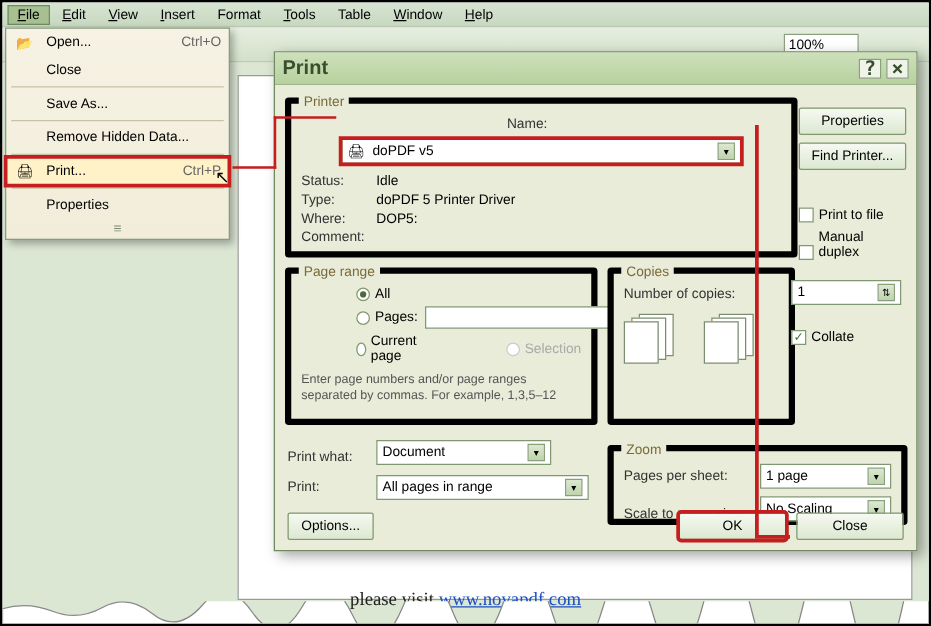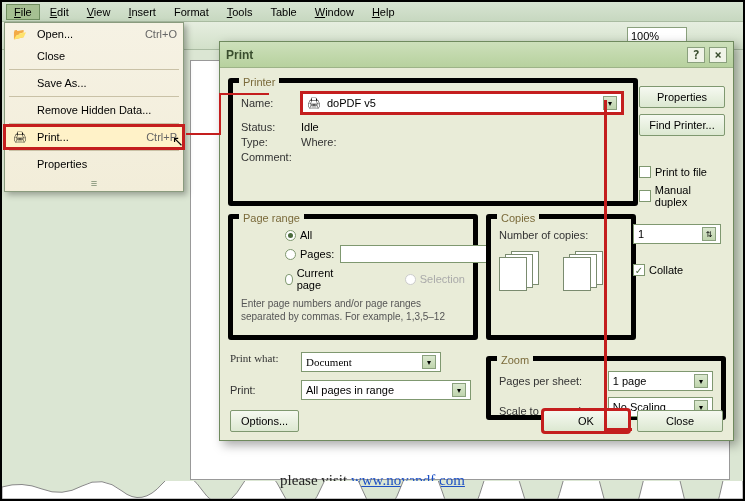--- a/index.html
+++ b/index.html
@@ -28,39 +28,39 @@
 .file-dropdown .expand-row { height:16px; display:flex; justify-content:center; align-items:center; color:#7a8b6f; }
 
 .cursor { position:absolute; top:133px; left:172px; z-index:60; font-size:14px; color:#000; pointer-events:none;}
 
 .red-line { position:absolute; z-index:55; background:#c41e1e; pointer-events:none;}
 .rl1 { top:133px; left:186px; width:35px; height:2px; }
 .rl2 { top:93px; left:219px; width:2px; height:42px; }
 .rl3 { top:93px; left:219px; width:50px; height:2px; }
 
 .dialog { position:absolute; top:41px; left:219px; width:515px; height:400px; background:#e9ecd8; border:1px solid #6f8a5e; z-index:40; box-shadow:4px 4px 10px rgba(0,0,0,0.35); }
-.dlg-title { height:26px; background:linear-gradient(#cde0bb,#b7d19e); display:flex; align-items:center; padding:0 6px; font-size:12px; color:#3a4e2e; font-weight:bold; justify-content:space-between; border-bottom:1px solid #9db388;}
+.dlg-title { height:26px; background:linear-gradient(#cde0bb,#b7d19e); display:flex; align-items:center; padding:0 6px; font-size:16px; color:#3a4e2e; font-weight:bold; justify-content:space-between; border-bottom:1px solid #9db388;}
 .dlg-title .qc { display:flex; gap:4px; }
 .dlg-title .qc span { width:18px; height:16px; border:1px solid #8aa07d; background:#f0f4e8; text-align:center; line-height:14px; font-family:monospace; }
 
 .group { position:absolute; border:5px solid #000000; border-radius:3px; padding:8px 8px 6px 8px; }
 .group-title { position:absolute; top:-7px; left:6px; background:#e9ecd8; padding:0 4px; color:#7a6a3a; }
 
 .g-printer { top:36px; left:8px; width:410px; height:128px; }
 .g-pagerange { top:172px; left:8px; width:250px; height:126px; }
 .g-copies { top:172px; left:266px; width:150px; height:126px; }
 .g-zoom { top:314px; left:266px; width:240px; height:64px; }
 
 .label { color:#333; }
 .select { border:1px solid #7f9870; background:#fff; height:20px; display:flex; align-items:center; padding:0 4px; }
 .select .arrow { margin-left:auto; width:14px; height:14px; background:linear-gradient(#dbe8cf,#bfd4ad); border:1px solid #8aa07d; display:flex; align-items:center; justify-content:center; font-size:8px; }
 .textbox { border:1px solid #7f9870; background:#fff; height:18px; padding:0 3px; }
 .btn { height:22px; border:1px solid #7f9870; background:linear-gradient(#f6f9f1,#dce8d1); display:inline-flex; align-items:center; justify-content:center; padding:0 10px; cursor:default; border-radius:2px;}
 .btn.wide { width:86px; padding:0; justify-content:center;}
-.chk { display:flex; align-items:center; gap:4px; }
+.chk { display:flex; align-items:flex-end; gap:4px; }
 .chk .box { width:12px; height:12px; border:1px solid #7f9870; background:#fff; display:flex; align-items:center; justify-content:center; font-size:10px; color:#4b6b3d;}
 .radio { display:flex; align-items:center; gap:4px;padding-left:44px; }
 .radio .dot { width:11px; height:11px; border:1px solid #7f9870; border-radius:50%; background:#fff; display:flex; align-items:center; justify-content:center;}
 .radio .dot.on::after { content:""; width:5px; height:5px; border-radius:50%; background:#4b6b3d; }
 .radio.disabled .lbl, .label.disabled { color:#aaa; }
 
 .name-select-hl { outline:3px solid #c41e1e; outline-offset:-1px; }
 .vline { position:absolute; width:3px; background:#c41e1e; z-index:45; }
 .hline { position:absolute; height:3px; background:#c41e1e; z-index:45; }
 
@@ -150,33 +150,35 @@
   <div class="dlg-title">
     <span>Print</span>
     <div class="qc">
       <span>?</span>
       <span>×</span>
     </div>
   </div>
 
   <div class="group g-printer">
     <span class="group-title">Printer</span>
-    <div style="display:flex; align-items:center; gap:6px; margin-top:2px;">
+    <div style="display:flex; align-items:center; gap:6px; margin-top:2px;flex-direction:column;">
       <span class="label" style="width:55px">Name:</span>
       <div class="select name-select-hl" style="width:320px">
         <span>🖨</span>
         <span style="margin-left:6px">doPDF  v5</span>
         <span class="arrow">▾</span>
       </div>
     </div>
     <div style="display:grid; grid-template-columns:60px 1fr; row-gap:3px; margin-top:8px; font-size:11px;">
       <span class="label">Status:</span>
       <span>Idle</span>
       <span class="label">Type:</span>
+      <span>doPDF  5 Printer Driver</span>
       <span class="label">Where:</span>
+      <span>DOP5:</span>
       <span class="label">Comment:</span>
       <span></span>
     </div>
   </div>
 
   <div style="position:absolute; top:44px; right:8px; width:86px; display:flex; flex-direction:column; gap:6px;">
     <div class="btn wide">Properties</div>
     <div class="btn wide">Find Printer...</div>
     <div style="height:18px"></div>
     <div class="chk">
@@ -241,21 +243,21 @@
       <span>1</span>
       <span class="arrow">⇅</span>
     </div>
     <div class="chk">
         <span class="box">✓</span>
         <span>Collate</span>
       </div>
   </div>
 
   <div style="position:absolute; top:310px; left:10px; width:250px;">
-    <div style="display:flex; align-items:flex-start; gap:6px; margin-bottom:8px;font-family:Liberation Serif, serif;">
+    <div style="display:flex; align-items:flex-end; gap:6px; margin-bottom:8px;">
       <span class="label" style="width:65px">Print what:</span>
       <div class="select" style="width:140px">
         <span>Document</span>
           <span class="arrow">▾</span>
       </div>
     </div>
     <div style="display:flex; align-items:center; gap:6px;">
       <span class="label" style="width:65px">Print:</span>
       <div class="select" style="width:170px">
         <span>All pages in range</span>

